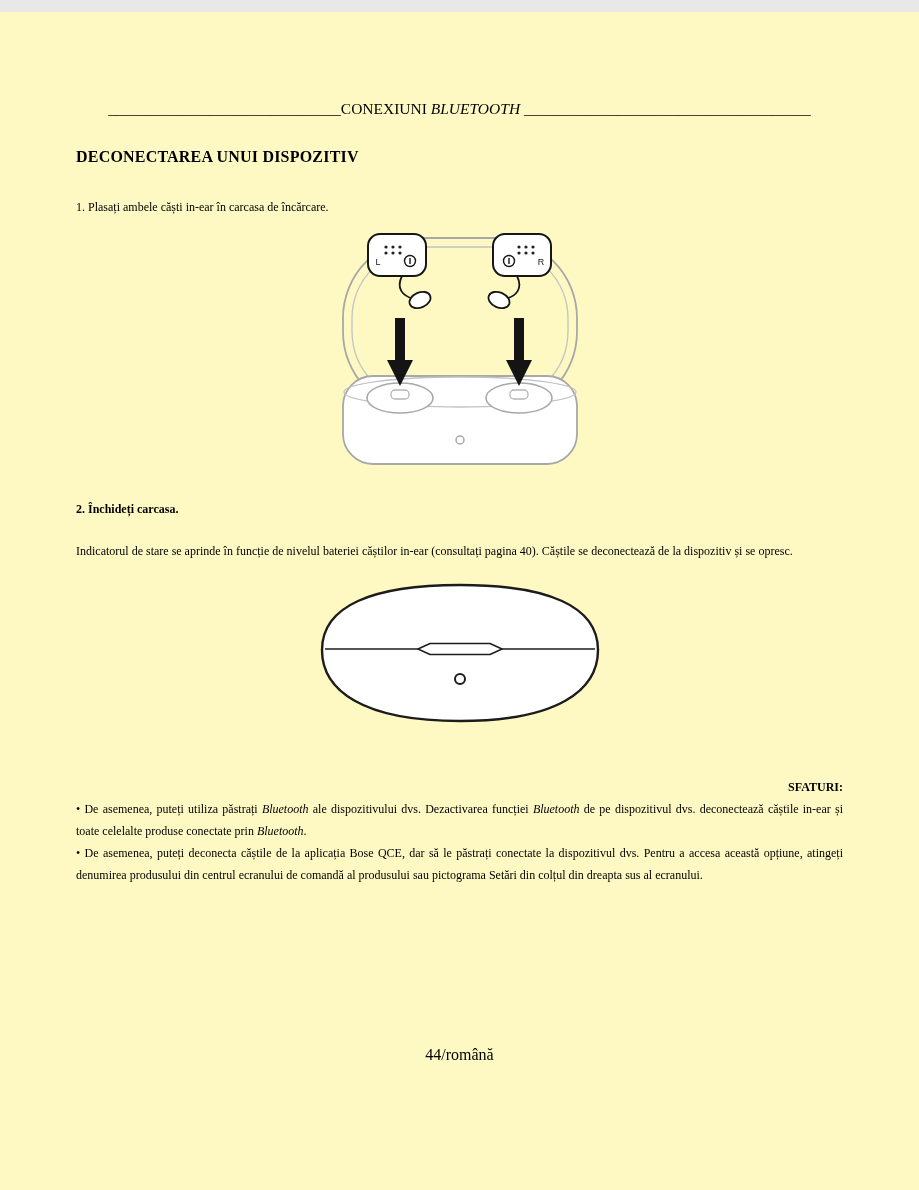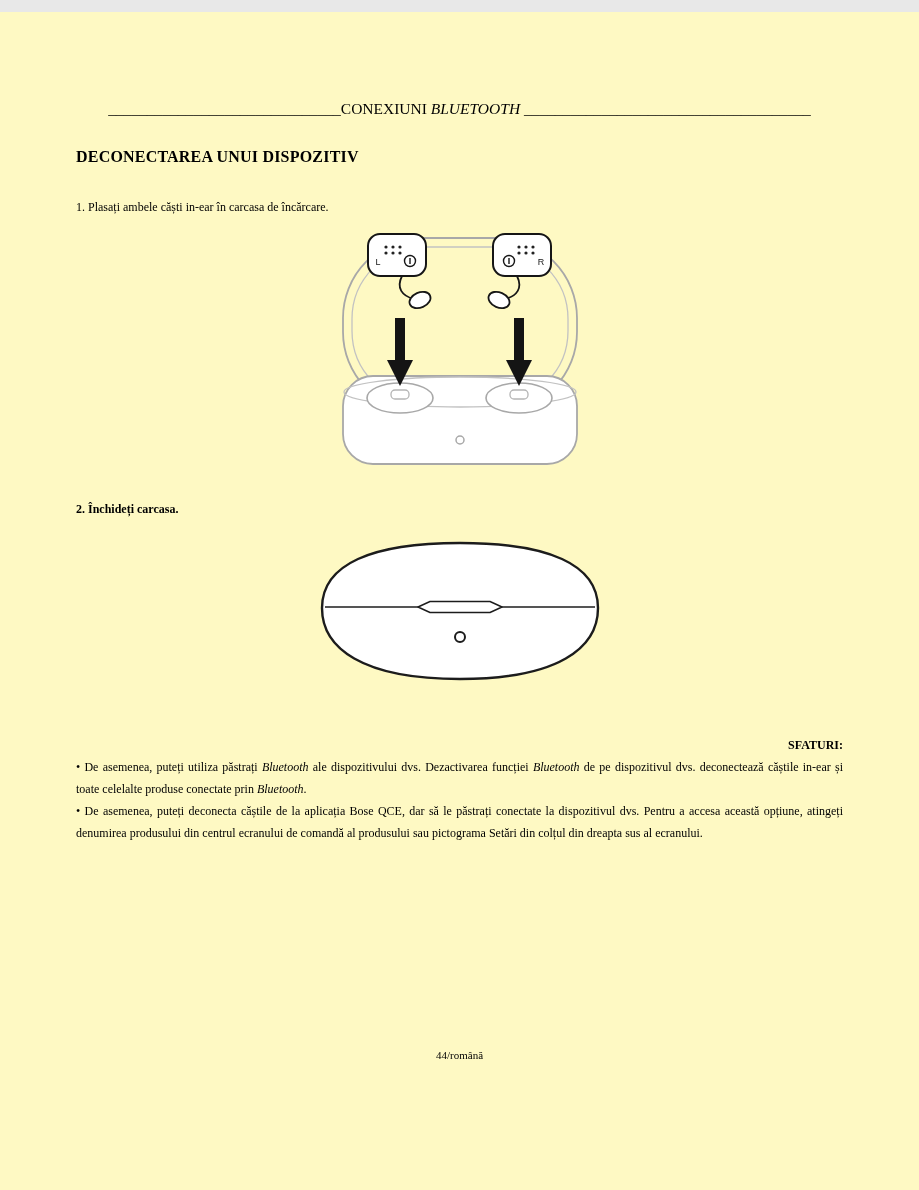--- a/index.html
+++ b/index.html
@@ -27,21 +27,21 @@
   .fig1 { margin-top:8px; }
   .step2 { margin-top:30px;font-weight:bold; }
   .para { margin-top:20px; text-align:justify; }
   .fig2 { margin-top:16px; }
   .tips { margin-top:48px; }
   .tips-heading { font-size:12px; line-height:22px; font-weight:bold;text-align:right; }
   .tip { text-align:justify; }
   .tip em { font-style:italic; }
   .footer {
     position:absolute; top:1032px; left:0; right:0;
-    text-align:center; font-size:11px; line-height:22px;
+    text-align:center; font-size:16px; line-height:22px;
   }
   svg { display:inline-block; vertical-align:top; }
 </style>
 </head>
 <body>
 
 <div class="page">
   <div class="content">
 
     <div class="header-line"><span>______________________________</span><span><span>CONEXIUNI </span><em>BLUETOOTH </em></span><span>_____________________________________</span></div>
@@ -104,20 +104,21 @@
           </g>
           <circle cx="177" cy="35" r="5.5" fill="none" stroke-width="1.4"></circle>
           <line x1="177" y1="32" x2="177" y2="38" stroke-width="1.4"></line>
           <text x="209" y="39" font-size="9" font-family="Liberation Sans, sans-serif" fill="#161616" stroke="none" text-anchor="middle">R</text>
         </g>
       </svg>
     </figure>
 
     <p class="body-text step2">2. Închideți carcasa.</p>
 
+    <p class="body-text para">Indicatorul de stare se aprinde în funcție de nivelul bateriei căștilor in-ear (consultați pagina 40). Căștile se deconectează de la dispozitiv și se opresc.</p>
 
     <figure class="figure fig2">
       <svg width="300" height="150" viewBox="0 0 300 150">
         <path d="M 12,72 C 12,28 62,7 150,7 C 238,7 288,28 288,72 C 288,112 248,143 150,143 C 52,143 12,112 12,72 Z" fill="#ffffff" stroke="#1c1c1c" stroke-width="2.4"></path>
         <line x1="15" y1="71" x2="108" y2="71" stroke="#1c1c1c" stroke-width="1.4"></line>
         <line x1="192" y1="71" x2="285" y2="71" stroke="#1c1c1c" stroke-width="1.4"></line>
         <path d="M 108,71 L 120,65.5 L 180,65.5 L 192,71 L 180,76.5 L 120,76.5 Z" fill="#ffffff" stroke="#1c1c1c" stroke-width="1.4" stroke-linejoin="round"></path>
         <circle cx="150" cy="101" r="5" fill="none" stroke="#1c1c1c" stroke-width="2"></circle>
       </svg>
     </figure>

